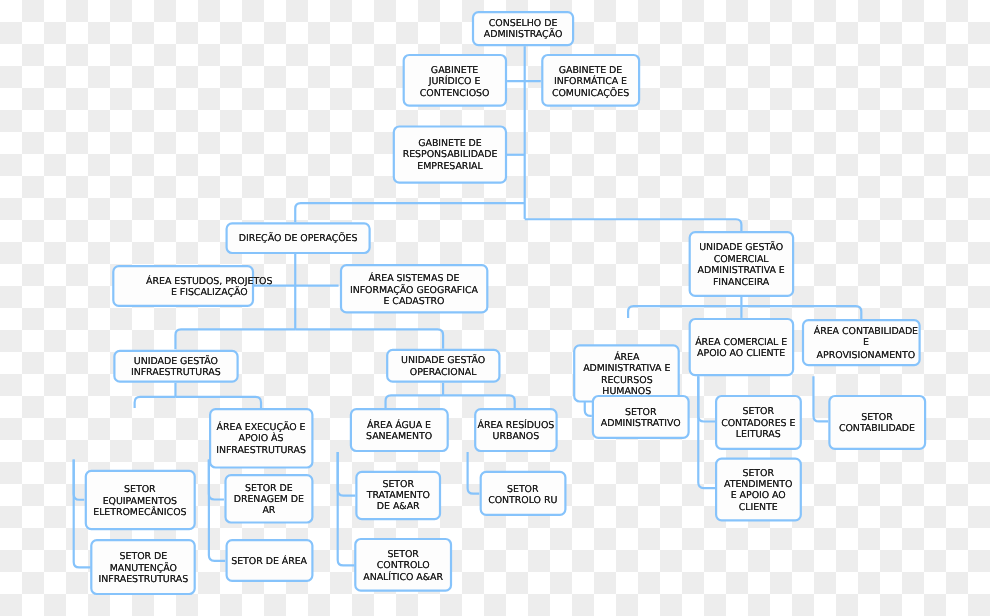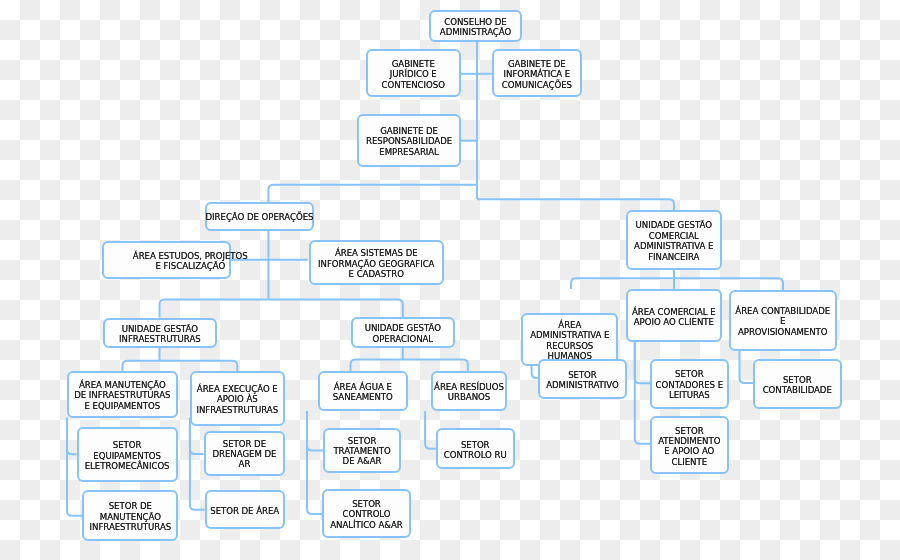--- a/index.html
+++ b/index.html
@@ -71,21 +71,21 @@
   <div class="node" style="left:491.7px;top:49.2px;width:90.3px;height:48.2px;">
     <div class="txt">GABINETE DE
 INFORMÁTICA E
 COMUNICAÇÕES</div>
   </div>
   <div class="node" style="left:357.4px;top:114.2px;width:103.4px;height:52.5px;">
     <div class="txt">GABINETE DE
 RESPONSABILIDADE
 EMPRESARIAL</div>
   </div>
-  <div class="node" style="left:205px;top:202px;width:109px;height:28.5px;">
+  <div class="node" style="left:205px;top:202px;width:132px;height:28.5px;">
     <div class="txt">DIREÇÃO DE OPERAÇÕES</div>
   </div>
   <div class="node" style="left:102px;top:240.8px;width:128.5px;height:38.2px;padding-left:48px;">
     <div class="txt">ÁREA ESTUDOS, PROJETOS
 E FISCALIZAÇÃO</div>
   </div>
   <div class="node" style="left:308.6px;top:240.3px;width:135.4px;height:44.9px;">
     <div class="txt">ÁREA SISTEMAS DE
 INFORMAÇÃO GEOGRAFICA
 E CADASTRO</div>
@@ -107,29 +107,24 @@
   <div class="node" style="left:521.4px;top:289.1px;width:96.8px;height:53.2px;margin-top:24px;">
     <div class="txt">ÁREA
 ADMINISTRATIVA E
 RECURSOS
 HUMANOS</div>
   </div>
   <div class="node" style="left:625.6px;top:289.3px;width:96.4px;height:53.1px;">
     <div class="txt">ÁREA COMERCIAL E
 APOIO AO CLIENTE</div>
   </div>
-  <div class="node" style="left:728.9px;top:289.7px;width:107.7px;height:61px;">
+  <div class="node" style="left:728.9px;top:289.7px;width:107.7px;height:43px;justify-content:flex-end;">
     <div class="txt">ÁREA CONTABILIDADE
 E
 APROVISIONAMENTO</div>
-  </div>
-  <div class="node" style="left:66.7px;top:370.6px;width:111.3px;height:47.2px;">
-    <div class="txt">ÁREA MANUTENÇÃO
-DE INFRAESTRUTURAS
-E EQUIPAMENTOS</div>
   </div>
   <div class="node" style="left:189.6px;top:370.8px;width:95.4px;height:55px;">
     <div class="txt">ÁREA EXECUÇÃO E
 APOIO ÀS
 INFRAESTRUTURAS</div>
   </div>
   <div class="node" style="left:306px;top:371px;width:89.5px;height:40px;margin-left:12px;">
     <div class="txt">ÁREA ÁGUA E
 SANEAMENTO</div>
   </div>

